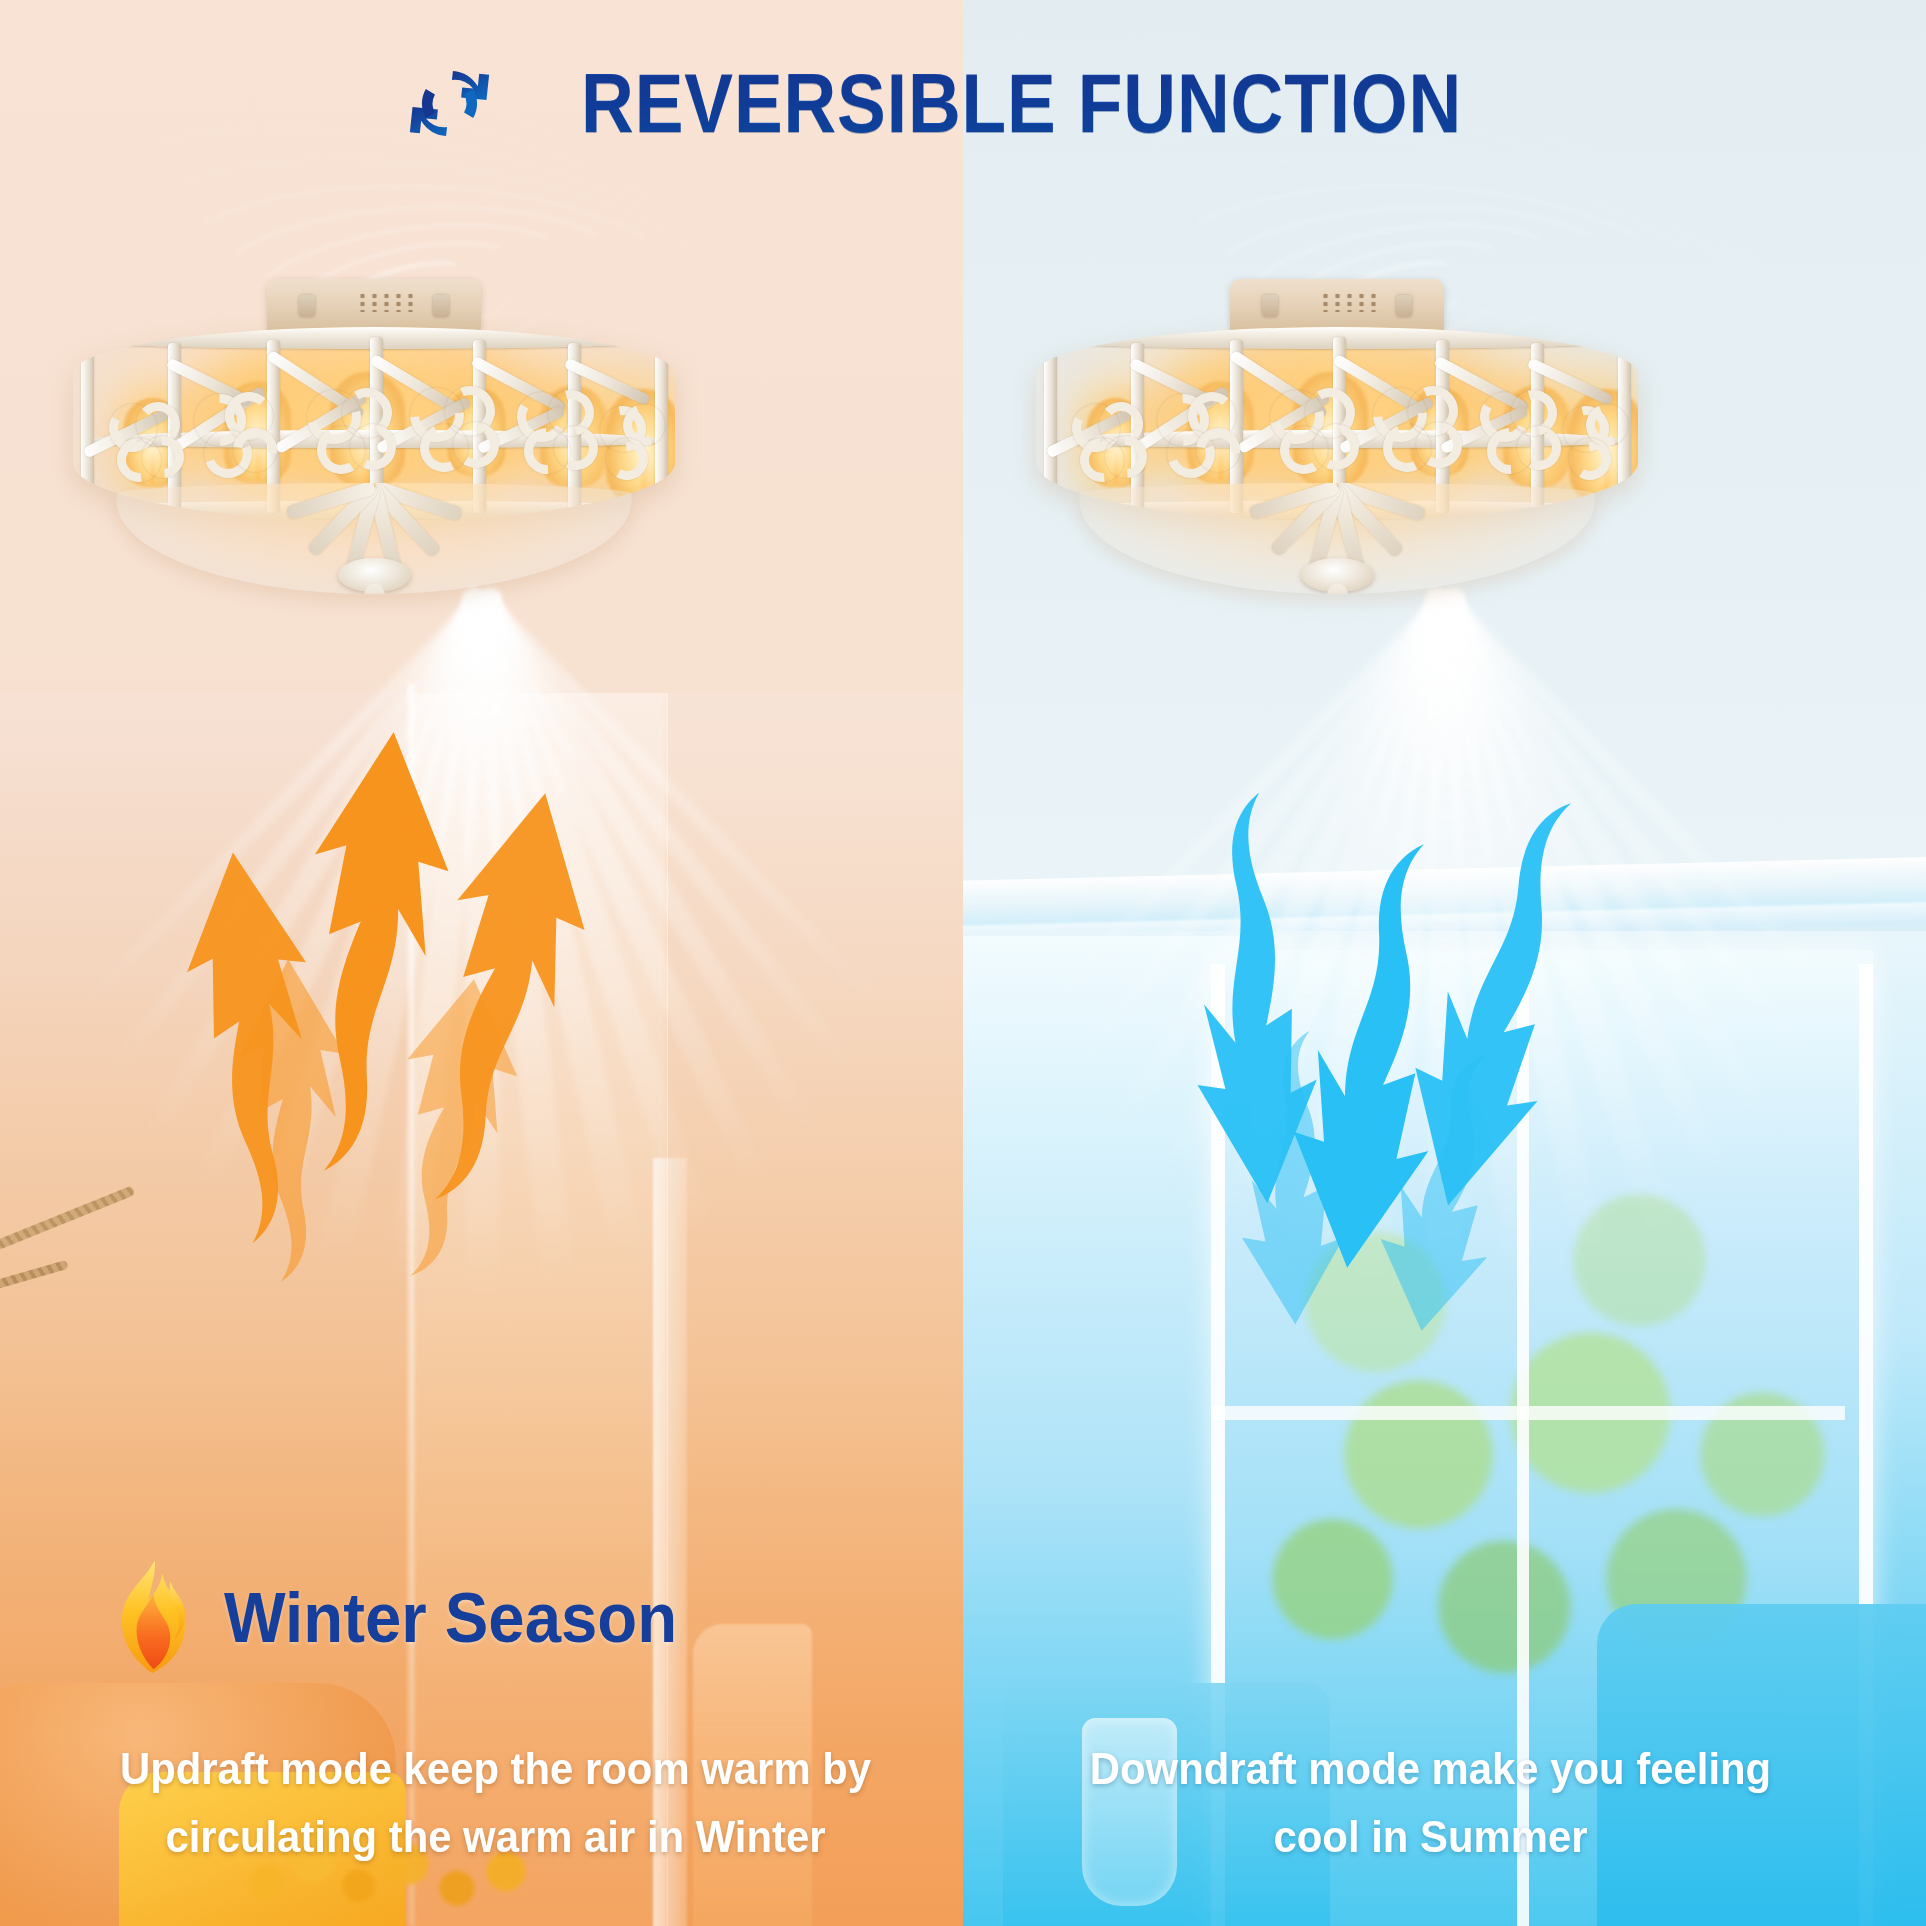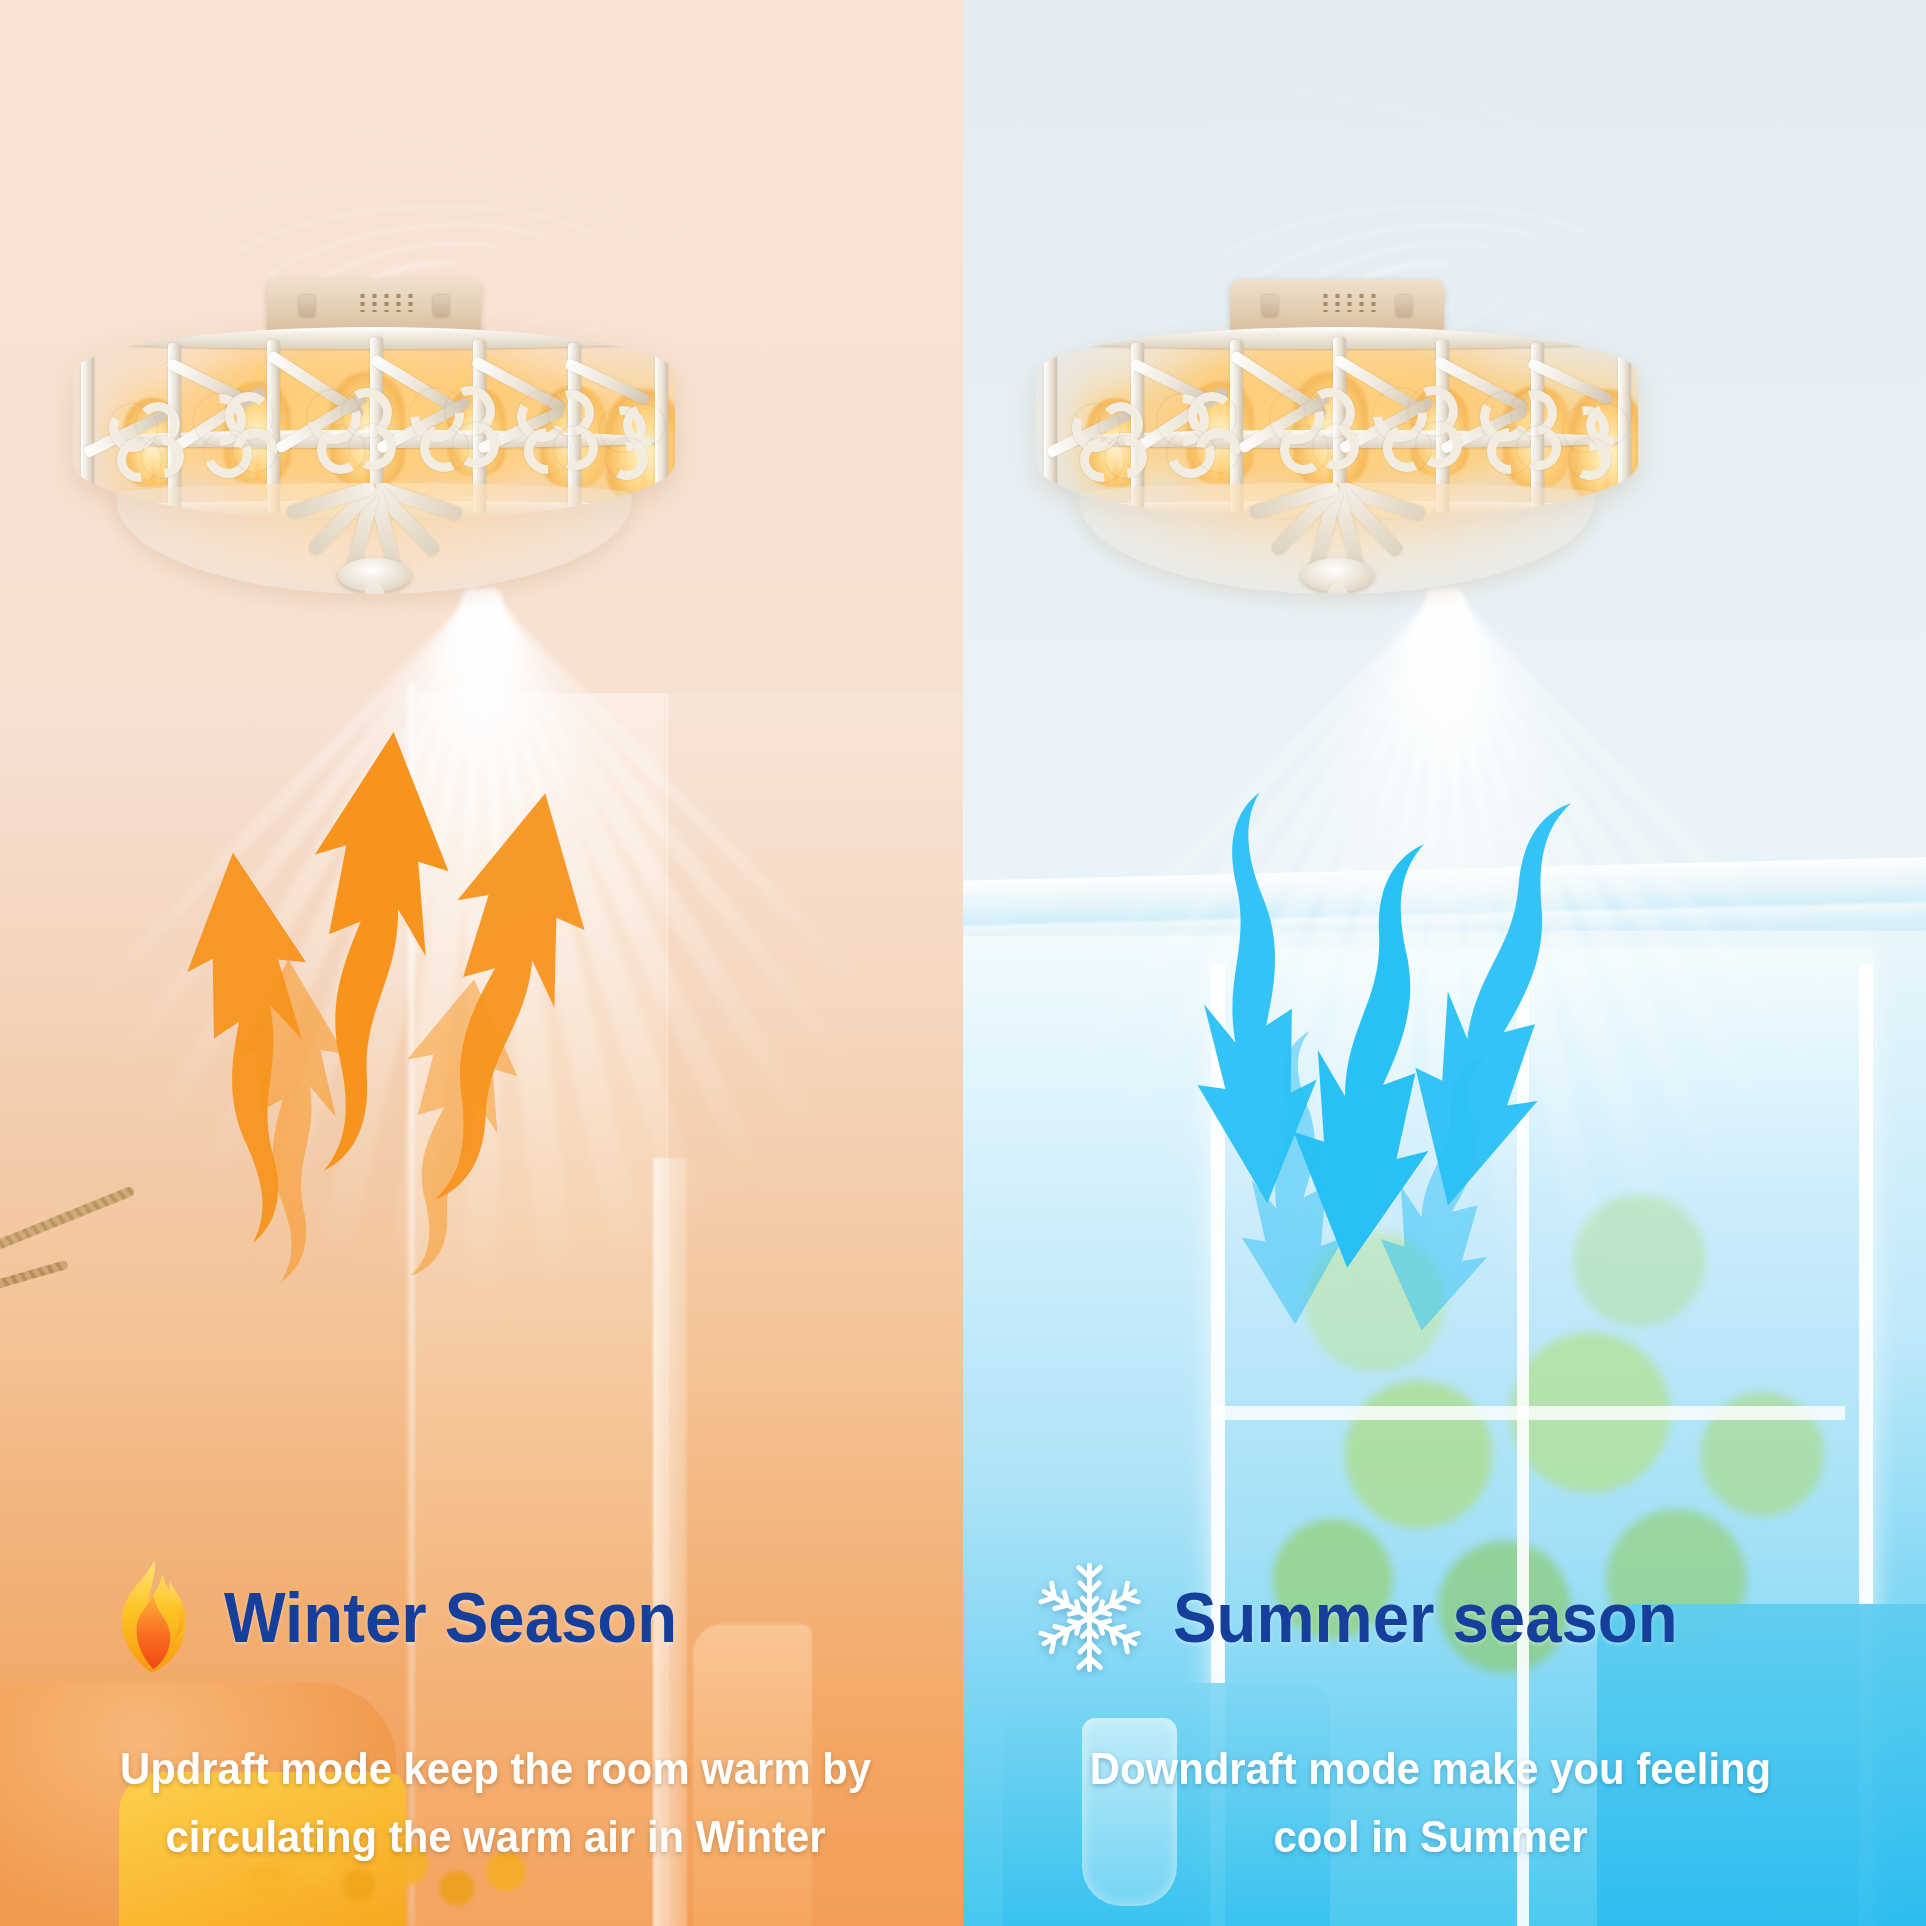--- a/index.html
+++ b/index.html
@@ -596,20 +596,37 @@
           </svg></div>
         <div style="position: absolute; left: 71px; top: 248px; width: 127px; height: 297px; transform: rotate(-3deg);"><svg viewBox="0 0 120 240" width="100%" height="100%" preserveAspectRatio="none">
             <path fill="#29c0f5" opacity="0.5" d="M62 238 L16 166 L38 170 L28 120 L50 144 C46 106 70 90 64 54 C58 22 76 8 90 2 C72 20 76 42 84 62 C96 90 86 114 76 136 L98 128 L90 176 L112 170 Z"></path>
           </svg></div>
         <div style="position: absolute; left: 218px; top: 265px; width: 135px; height: 287px; transform: rotate(7deg);"><svg viewBox="0 0 120 240" width="100%" height="100%" preserveAspectRatio="none">
             <path fill="#29c0f5" opacity="0.5" d="M62 238 L16 166 L38 170 L28 120 L50 144 C46 106 70 90 64 54 C58 22 76 8 90 2 C72 20 76 42 84 62 C96 90 86 114 76 136 L98 128 L90 176 L112 170 Z"></path>
           </svg></div>
       </div>
   </div>
 
+  <div class="title-wrap">
+    <span style="display:block;width:91px;height:91px;flex:none;">
+      <svg viewBox="0 0 100 100" width="91" height="91" aria-hidden="true">
+        <defs>
+          <linearGradient id="revg" x1="0" y1="0" x2="1" y2="1">
+            <stop offset="0" stop-color="#17368f"></stop>
+            <stop offset="1" stop-color="#0e68c0"></stop>
+          </linearGradient>
+        </defs>
+        <path d="M50 14 A36 36 0 0 1 79 28 L79 14 L90 14 L90 42 L62 42 L62 31 L74 31 A26 26 0 0 0 50 24 Z" fill="url(#revg)" transform="rotate(6 50 50)"></path>
+        <path d="M50 86 A36 36 0 0 1 21 72 L21 86 L10 86 L10 58 L38 58 L38 69 L26 69 A26 26 0 0 0 50 76 Z" fill="url(#revg)" transform="rotate(6 50 50)"></path>
+        <path d="M24 34 A32 32 0 0 0 24 66 L34 60 A21 21 0 0 1 34 40 Z" fill="#17368f"></path>
+        <path d="M76 66 A32 32 0 0 0 76 34 L66 40 A21 21 0 0 1 66 60 Z" fill="#0e68c0"></path>
+      </svg>
+    </span>
+    <span class="title-text">REVERSIBLE FUNCTION</span>
+  </div>
 
   <div class="season-row season-left">
     <span class="flame-ico">
       <svg viewBox="0 0 70 92" width="93" height="119" aria-hidden="true">
         <defs>
           <linearGradient id="fl1" x1="0" y1="0" x2="0" y2="1">
             <stop offset="0" stop-color="#ffe477"></stop>
               <stop offset="0.45" stop-color="#ffc224"></stop>
               <stop offset="1" stop-color="#f79a10"></stop>
           </linearGradient>
@@ -620,43 +637,20 @@
           </linearGradient>
         </defs>
         <path d="M36 2 C27 18 16 24 12 39 C7 56 15 76 34 89 C55 79 64 58 57 41 C52 28 44 25 42 12 C40 22 36 27 31 33 C33 22 37 13 36 2 Z" fill="url(#fl1)"></path>
         <path d="M35 28 C30 38 23 43 22 53 C21 66 27 78 35 86 C46 78 51 64 46 52 C42 43 36 39 35 28 Z" fill="url(#fl2)"></path>
         <path d="M48 18 C46 28 50 34 53 41 C56 49 55 57 51 63 C59 56 62 44 57 34 C54 28 50 24 48 18 Z" fill="url(#fl1)" opacity=".95"></path>
       </svg>
     </span>
     <span class="season-text">Winter Season</span>
   </div>
 
-  <div class="season-row season-right">
-    <span class="snow-ico">
-      <svg viewBox="0 0 100 100" width="119" height="119" aria-hidden="true">
-        <g stroke="#ffffff" stroke-width="4.2" stroke-linecap="round" fill="none" style="filter:drop-shadow(0 2px 3px rgba(60,130,170,.45))">
-          <g id="sf-arm">
-            <line x1="50" y1="50" x2="50" y2="6"></line>
-            <line x1="50" y1="16" x2="41" y2="8"></line>
-            <line x1="50" y1="16" x2="59" y2="8"></line>
-            <line x1="50" y1="29" x2="42" y2="21"></line>
-            <line x1="50" y1="29" x2="58" y2="21"></line>
-            <line x1="50" y1="40" x2="44" y2="34"></line>
-            <line x1="50" y1="40" x2="56" y2="34"></line>
-          </g>
-          <use href="#sf-arm" transform="rotate(60 50 50)"></use>
-          <use href="#sf-arm" transform="rotate(120 50 50)"></use>
-          <use href="#sf-arm" transform="rotate(180 50 50)"></use>
-          <use href="#sf-arm" transform="rotate(240 50 50)"></use>
-          <use href="#sf-arm" transform="rotate(300 50 50)"></use>
-        </g>
-      </svg>
-    </span>
-    <span class="season-text">Summer season</span>
-  </div>
 
   <div class="desc desc-left">Updraft mode keep the room warm by
 circulating the warm air in Winter</div>
   <div class="desc desc-right">Downdraft mode make you feeling
 cool in Summer</div>
 
 </div>
 
 
 </body></html>

